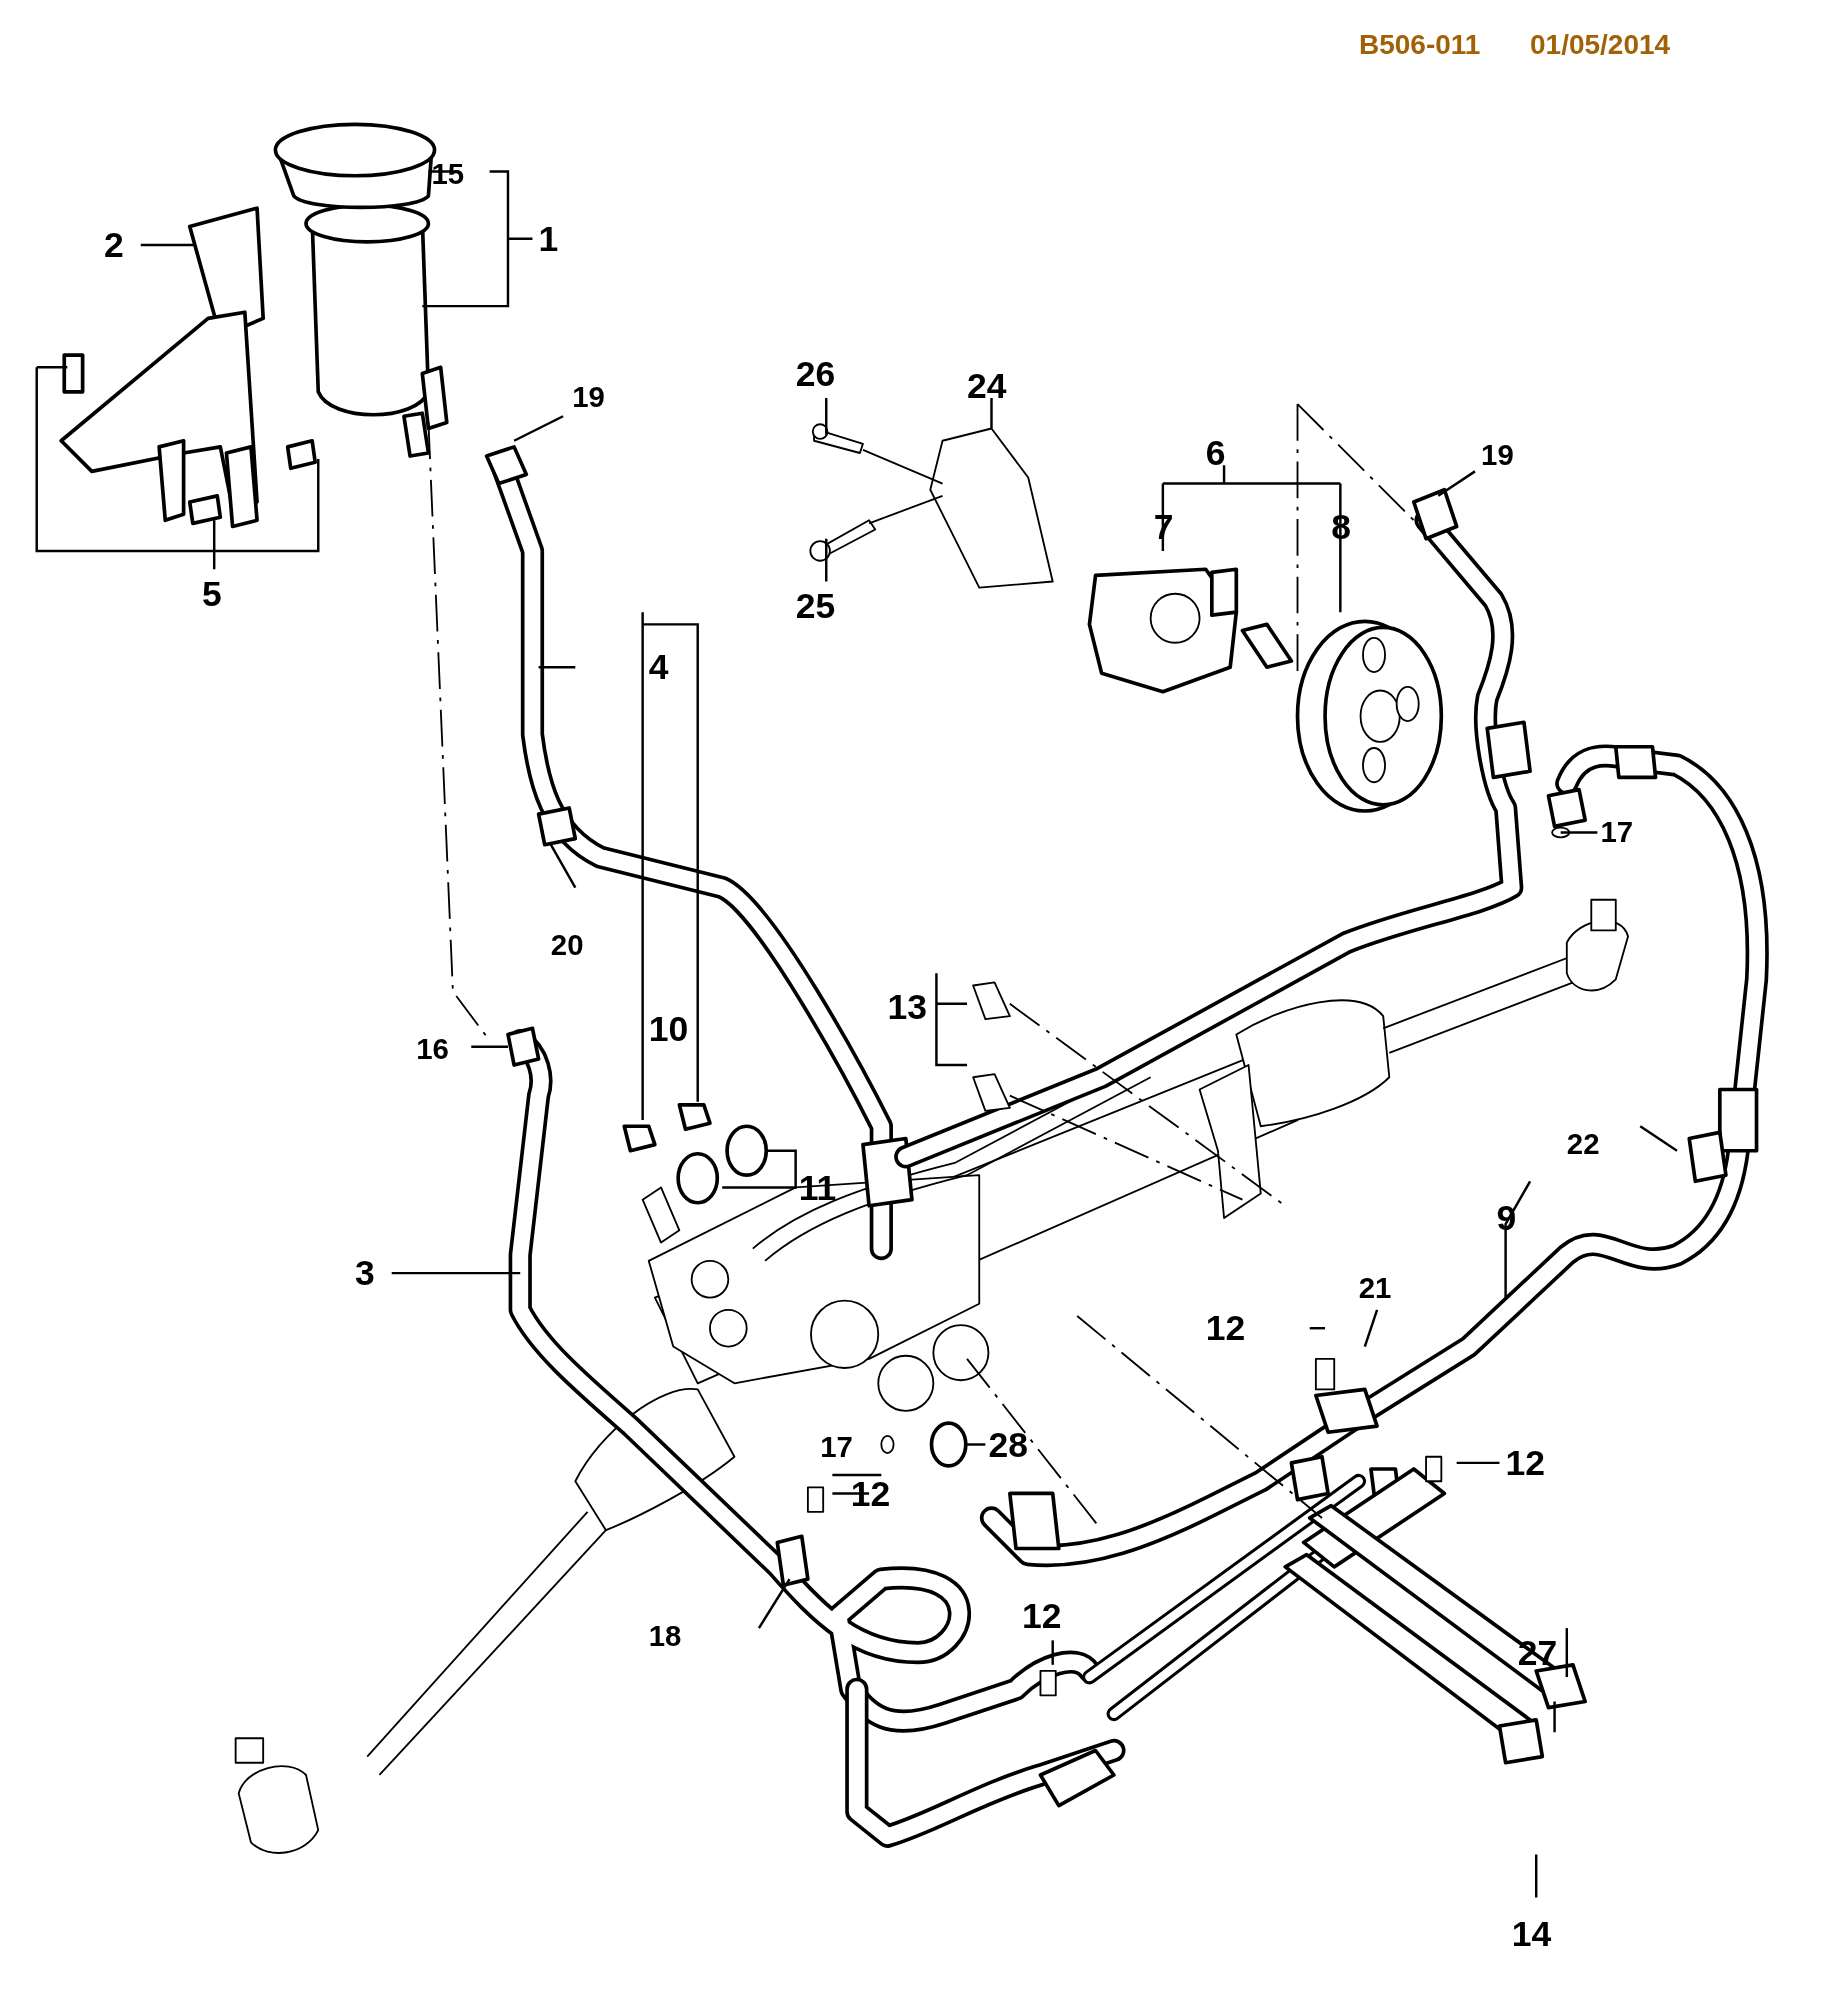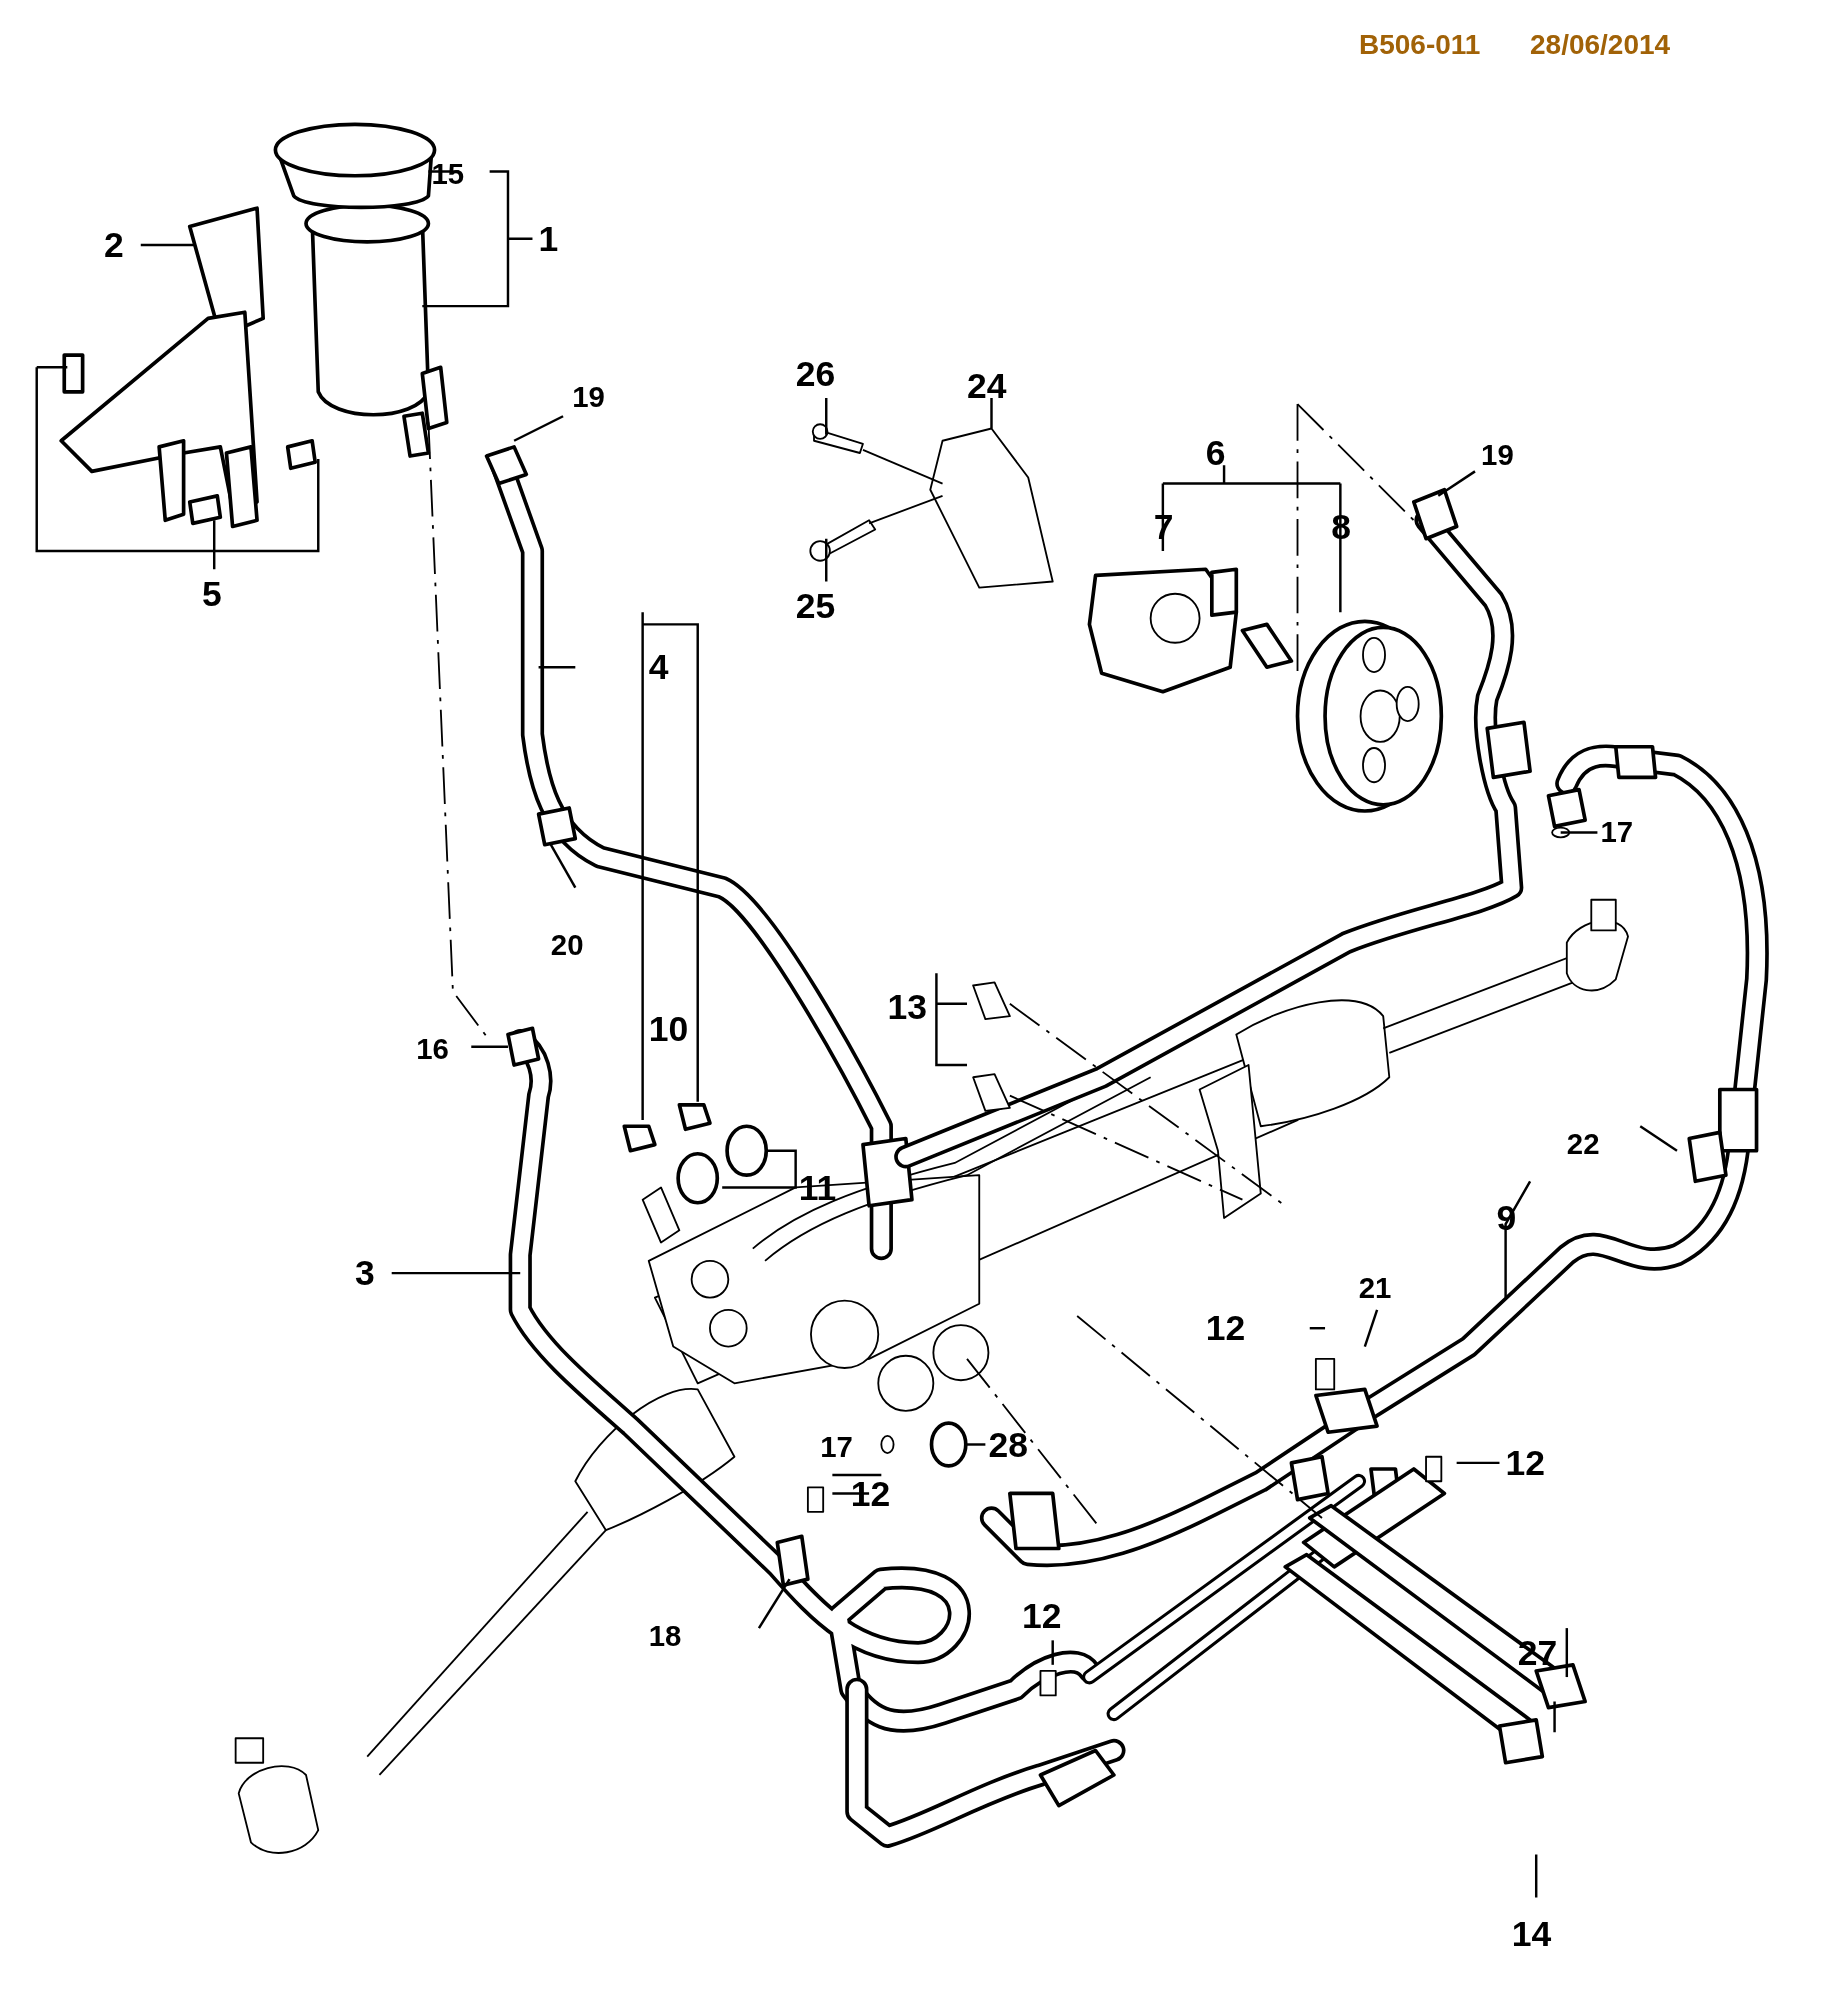--- a/index.html
+++ b/index.html
@@ -14,21 +14,21 @@
   .thin{fill:none;stroke:#000;stroke-width:3;}
   .part{fill:#fff;stroke:#000;stroke-width:6;stroke-linejoin:round;}
   .partthin{fill:#fff;stroke:#000;stroke-width:3;stroke-linejoin:round;}
   .leader{fill:none;stroke:#000;stroke-width:4;}
   .dash{fill:none;stroke:#000;stroke-width:3;stroke-dasharray:60 14 6 14;}
 </style>
 </head>
 <body>
 
 <div class="hdr" style="left:1359px;">B506-011</div>
-<div class="hdr" style="left:1530px;">28/06/2014</div>
+<div class="hdr" style="left:1530px;">01/05/2014</div>
 
 <svg id="diagram" viewBox="0 0 3008 3292" xmlns="http://www.w3.org/2000/svg">
 
   <g>
     <path class="partthin" d="M1070 2120 L2060 1720 L2120 1830 L1140 2260 Z"></path>
     <path class="partthin" d="M2020 1690 C2100 1640 2220 1610 2260 1660 L2270 1760 C2230 1800 2140 1830 2060 1840 Z"></path>
     <path class="thin" d="M2260 1680 L2600 1550"></path>
     <path class="thin" d="M2270 1720 L2610 1590"></path>
     <path class="partthin" d="M2560 1540 C2580 1500 2650 1490 2660 1530 L2640 1600 C2610 1630 2570 1620 2560 1590 Z"></path>
     <path class="partthin" d="M2600 1470 L2640 1470 L2640 1520 L2600 1520 Z"></path>

